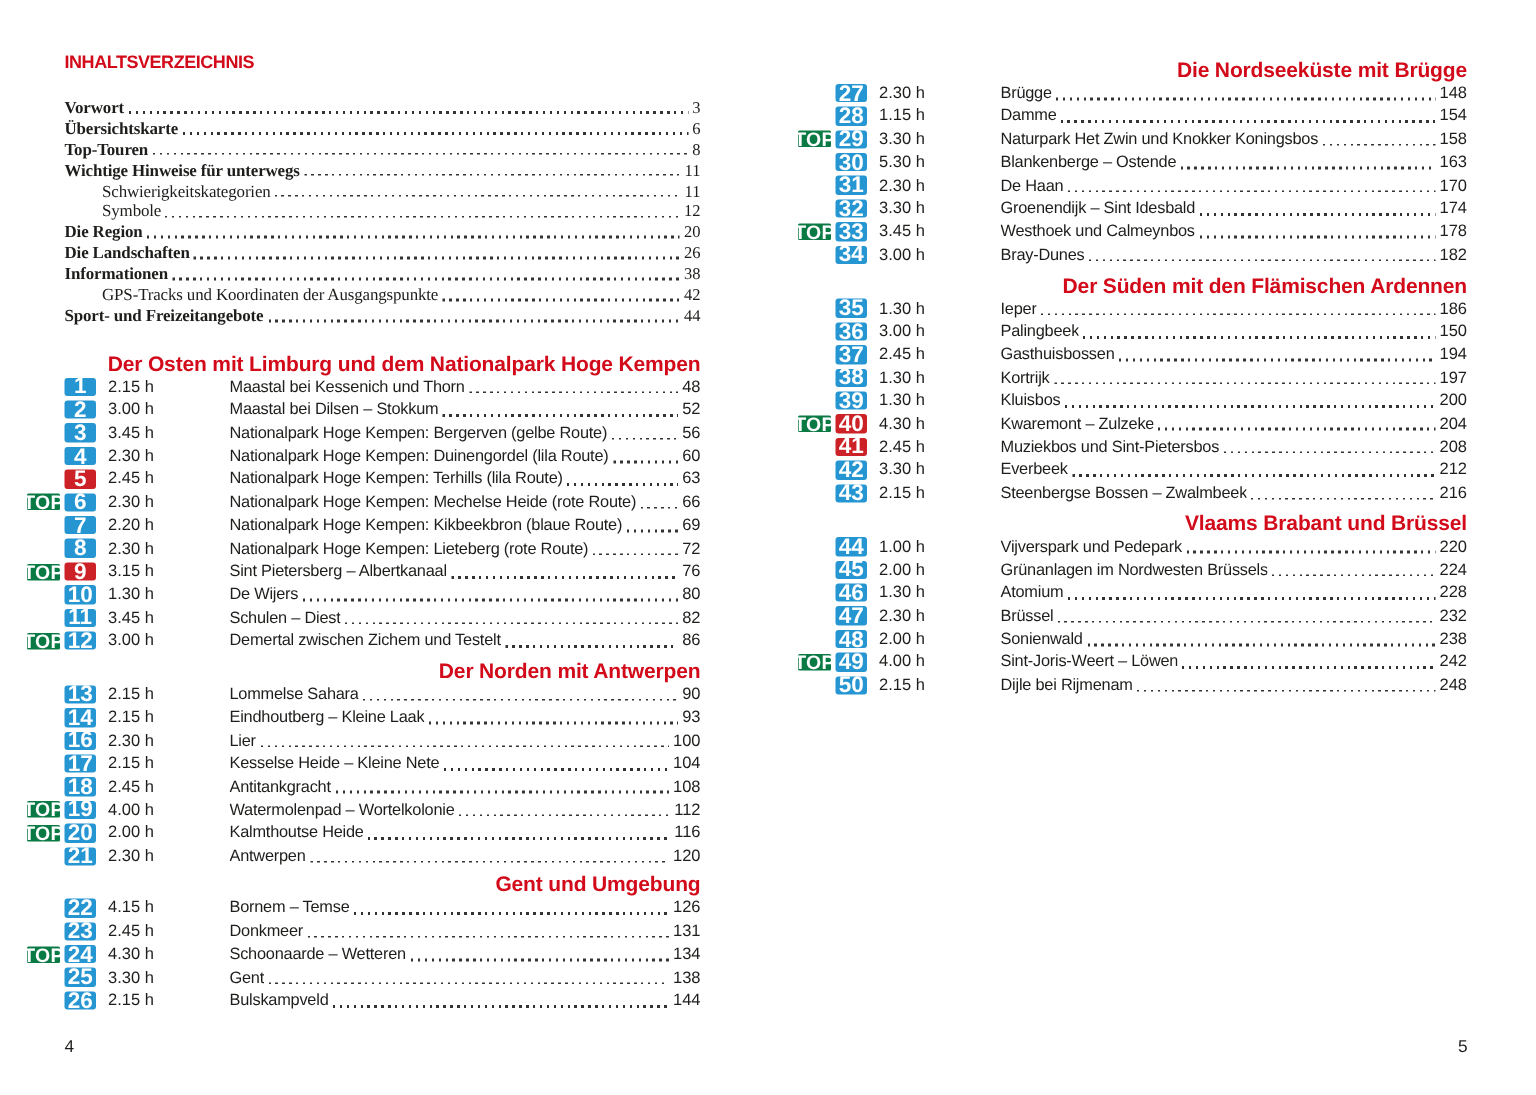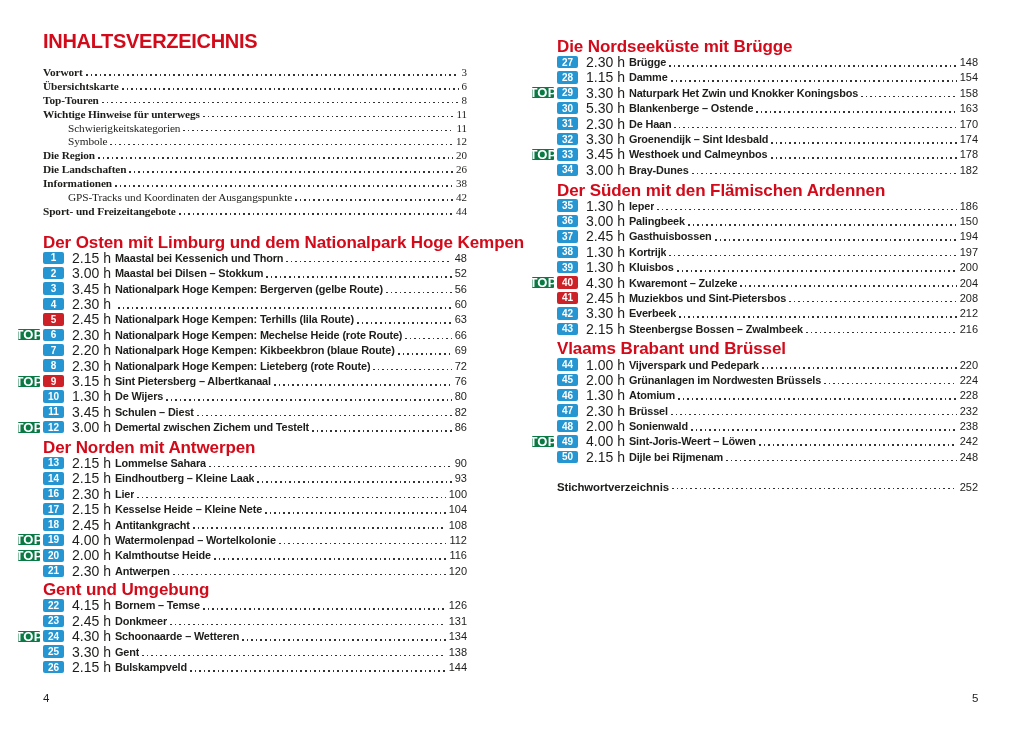--- a/index.html
+++ b/index.html
@@ -7,50 +7,50 @@
     width:1024px;height:730px;position:relative;overflow:hidden;
     background:#ffffff;color:var(--text,#1d1d1b);
     font-family:"Liberation Sans",sans-serif;
   }
   .page-col{position:absolute;}
   #page-left{left:43px;top:30px;width:424px;}
   #page-right{left:557px;top:39px;width:421px;}
 
   .doc-title{
     margin:0 0 13px 0;color:var(--red,#d20a1a);
-    font-size:20px;font-weight:bold;letter-spacing:-0.3px;line-height:22px;
+    font-size:12px;font-weight:bold;letter-spacing:-0.3px;line-height:22px;
   }
 
   .fm-row{display:flex;align-items:center;height:13.9px;font-size:11.3px;font-family:Liberation Serif, serif;}
   .fm-label{white-space:nowrap;font-weight:bold;letter-spacing:-0.1px;}
   .fm-row.sub .fm-label{font-weight:normal;padding-left:25px;}
 
   .section{position:relative;}
   .sec-head{
-    color:var(--red,#d20a1a);font-weight:bold;font-size:17px;
-    height:15.4px;line-height:15.4px;white-space:nowrap;letter-spacing:-0.1px;
+    color:var(--red,#d20a1a);font-weight:bold;font-size:14px;
+    height:15.4px;line-height:15.4px;white-space:nowrap;letter-spacing:-0.1px;text-align:right;
   }
   .row{display:flex;align-items:center;height:15.4px;position:relative;}
   .top-badge{
     position:absolute;left:-25px;top:2.2px;width:22px;height:11px;
     background:var(--green,#0a7a45);color:#fff;border-radius:1px;
     font-size:13px;font-weight:bold;display:flex;align-items:center;justify-content:center;
     letter-spacing:0.2px;
   }
   .num-badge{
     flex:0 0 21px;height:12.4px;margin-right:8px;border-radius:2px;
-    color:#fff;font-weight:bold;font-size:10px;
+    color:#fff;font-weight:bold;font-size:15px;
     display:flex;align-items:center;justify-content:center;
   }
   .num-badge.blue{background:var(--blue,#2596d2);}
   .num-badge.red{background:var(--badge-red,#cc2127);}
-  .time{flex:0 0 37px;margin-right:4px;font-size:14px;white-space:nowrap;}
+  .time{flex:0 0 37px;margin-right:4px;font-size:11px;white-space:nowrap;}
   .row-title{
-    font-weight:bold;font-size:10.9px;letter-spacing:-0.15px;
-    white-space:nowrap;flex-shrink:1;min-width:0;overflow:hidden;
+    font-weight:normal;font-size:10.9px;letter-spacing:-0.15px;
+    white-space:nowrap;flex-shrink:1;min-width:0;overflow:hidden;margin-left:40px;
   }
   .leader{
     flex:1 1 auto;min-width:6px;height:1.6px;align-self:flex-end;
     margin:0 3px 3.2px 3px;
     background-image:repeating-linear-gradient(to right,var(--dots,#333) 0 1.6px,transparent 1.6px 4.6px);
   }
   .pagenum{font-size:11px;white-space:nowrap;}
 
   .index-row{display:flex;align-items:flex-end;height:15px;margin-top:13px;font-size:11.4px;}
   .index-row .fm-label{font-weight:bold;}
@@ -146,20 +146,21 @@
         <div class="row">
           <span class="num-badge blue">3</span>
           <span class="time">3.45 h</span>
           <span class="row-title">Nationalpark Hoge Kempen: Bergerven (gelbe Route)</span>
           <span class="leader"></span>
           <span class="pagenum">56</span>
         </div>
         <div class="row">
           <span class="num-badge blue">4</span>
           <span class="time">2.30 h</span>
+          <span class="row-title">Nationalpark Hoge Kempen: Duinengordel (lila Route)</span>
           <span class="leader"></span>
           <span class="pagenum">60</span>
         </div>
         <div class="row">
           <span class="num-badge red">5</span>
           <span class="time">2.45 h</span>
           <span class="row-title">Nationalpark Hoge Kempen: Terhills (lila Route)</span>
           <span class="leader"></span>
           <span class="pagenum">63</span>
         </div>
@@ -496,21 +497,16 @@
         </div>
         <div class="row">
           <span class="num-badge blue">50</span>
           <span class="time">2.15 h</span>
           <span class="row-title">Dijle bei Rijmenam</span>
           <span class="leader"></span>
           <span class="pagenum">248</span>
         </div>
       </div>
     </div>
-  <div class="index-row">
-    <span class="fm-label">Stichwortverzeichnis</span>
-    <span class="leader"></span>
-    <span class="pagenum">252</span>
-  </div>
 </div>
 
 <div id="folio-left" class="folio">4</div>
 <div id="folio-right" class="folio">5</div>
 
 </body></html>

